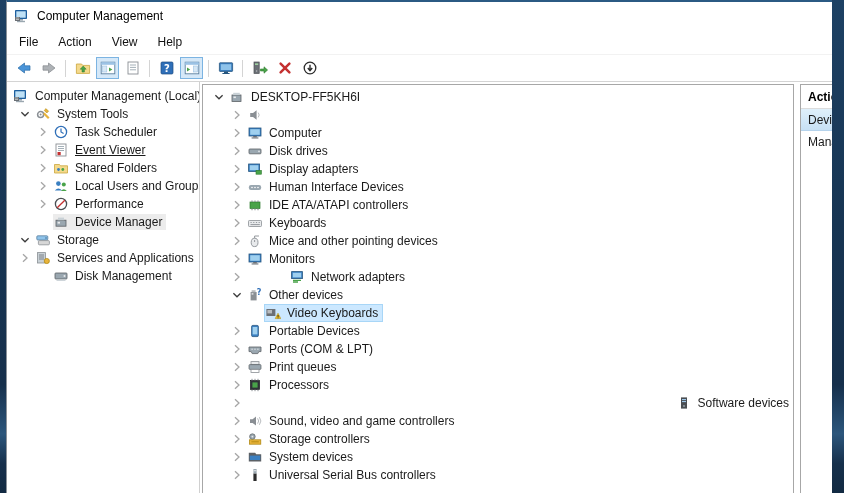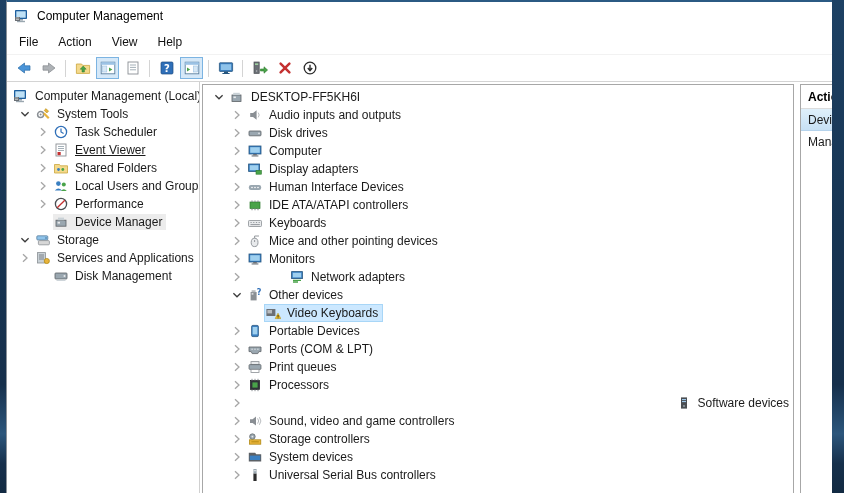--- a/index.html
+++ b/index.html
@@ -379,55 +379,54 @@
               <path d="M6 4.2 L10 8 L6 11.8" stroke="#a6a6a6" stroke-width="1.3" fill="none"></path>
             </svg>
           </span>
           <span class="hl">
             <span class="ticon">
               <svg width="16" height="16" viewBox="0 0 16 16">
                 <path d="M3.2 6 h2.8 l3.6 -2.8 v9.6 L6 10 H3.2 Z" fill="#8a8f94"></path>
                 <path d="M11.2 5.6 q2 2.4 0 4.8" stroke="#b9bcbf" fill="none" stroke-width="1"></path>
               </svg>
             </span>
-            <span class="lbl">Audio inputs and outputs</span>
-          </span>
-        </div>
-        <div class="row" style="padding-left: 26px;">
-          <span class="chev">
-            <svg width="16" height="16" viewBox="0 0 16 16">
-              <path d="M6 4.2 L10 8 L6 11.8" stroke="#a6a6a6" stroke-width="1.3" fill="none"></path>
-            </svg>
-          </span>
-          <span class="hl">
-            <span class="ticon">
-              <svg width="16" height="16" viewBox="0 0 16 16">
-                <rect x="2" y="6" width="12" height="4.8" rx="0.8" fill="#9aa7b0" stroke="#5c6166" stroke-width="0.8"></rect>
-                <circle cx="12" cy="8.4" r="0.8" fill="#e8eaec"></circle>
-              </svg>
-            </span>
-            <span class="lbl">Disk drives</span>
           </span>
         </div>
         <div class="row" style="padding-left: 26px;">
           <span class="chev">
             <svg width="16" height="16" viewBox="0 0 16 16">
               <path d="M6 4.2 L10 8 L6 11.8" stroke="#a6a6a6" stroke-width="1.3" fill="none"></path>
             </svg>
           </span>
           <span class="hl">
             <span class="ticon">
               <svg width="16" height="16" viewBox="0 0 16 16">
                 <rect x="2" y="3" width="12" height="8" fill="#3a7fc1" stroke="#26567f" stroke-width="0.8"></rect>
                 <rect x="3.2" y="4.2" width="9.6" height="5.6" fill="#9fd0ef"></rect>
                 <rect x="6.2" y="11" width="3.6" height="1.4" fill="#6b7076"></rect>
                 <rect x="4.6" y="12.4" width="6.8" height="1.1" fill="#6b7076"></rect>
               </svg>
             </span>
             <span class="lbl">Computer</span>
+          </span>
+        </div>
+        <div class="row" style="padding-left: 26px;">
+          <span class="chev">
+            <svg width="16" height="16" viewBox="0 0 16 16">
+              <path d="M6 4.2 L10 8 L6 11.8" stroke="#a6a6a6" stroke-width="1.3" fill="none"></path>
+            </svg>
+          </span>
+          <span class="hl">
+            <span class="ticon">
+              <svg width="16" height="16" viewBox="0 0 16 16">
+                <rect x="2" y="6" width="12" height="4.8" rx="0.8" fill="#9aa7b0" stroke="#5c6166" stroke-width="0.8"></rect>
+                <circle cx="12" cy="8.4" r="0.8" fill="#e8eaec"></circle>
+              </svg>
+            </span>
+            <span class="lbl">Disk drives</span>
           </span>
         </div>
         <div class="row" style="padding-left: 26px;">
           <span class="chev">
             <svg width="16" height="16" viewBox="0 0 16 16">
               <path d="M6 4.2 L10 8 L6 11.8" stroke="#a6a6a6" stroke-width="1.3" fill="none"></path>
             </svg>
           </span>
           <span class="hl">
             <span class="ticon">

